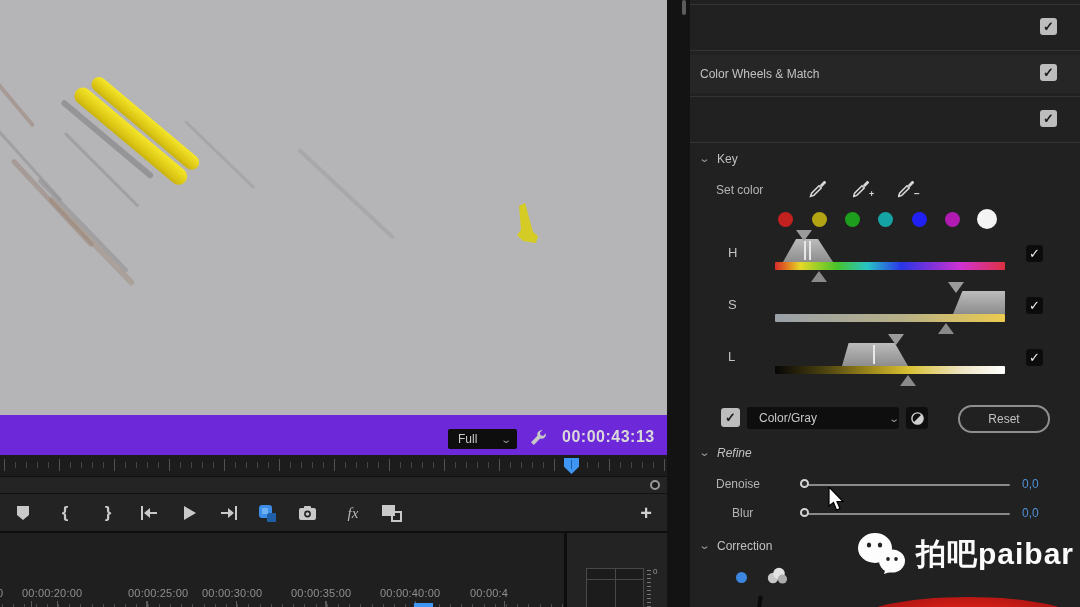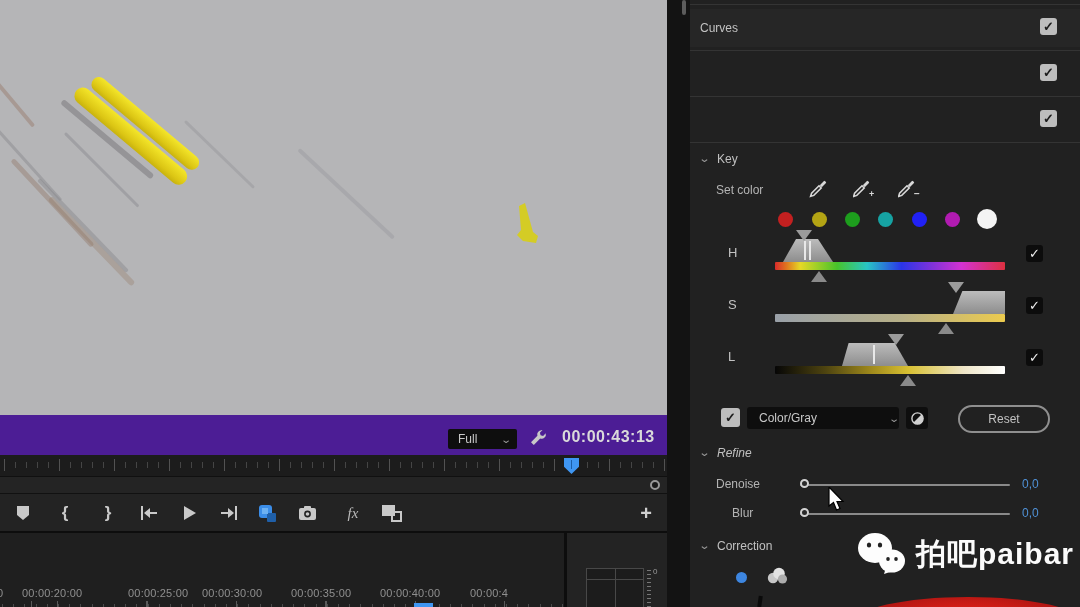--- a/index.html
+++ b/index.html
@@ -15,21 +15,21 @@
   .scribble { position:absolute; border-radius:3px; }
   .crayon-group { position:absolute; left:98px; top:74px; transform:rotate(40deg); transform-origin:0 0; }
   .crayon-stroke { border-radius:9px; background:linear-gradient(180deg,#f4e62a,#dcc614 70%,#c8b20e); }
   .cs1 { width:136px; height:15px; }
   .cs2 { width:142px; height:17px; margin-top:3px; margin-left:-6px; }
   .crayon-shadow { width:118px; height:6px; margin-top:6px; margin-left:-10px;
                    background:rgba(110,108,112,.45); border-radius:3px; }
   .yellow-mark { position:absolute; left:510px; top:202px; }
 
   
-  #monitor-bar { left:0; top:415px; width:667px; height:40px; background:#4c1d95; }
+  #monitor-bar { left:0; top:415px; width:667px; height:40px; background:#6d28d9; }
   #zoom-select { position:absolute; left:448px; top:14px; width:69px; height:20px; background:#0e0e0e;
                  border-radius:2px; display:flex; align-items:center; justify-content:space-between;
                  padding:0 7px 0 10px; font-size:12px; color:#c8c8c8; cursor:default; }
   .chev { font-size:10px; color:#9a9a9a; transform:scaleX(1.4); }
   #wrench { position:absolute; left:528px; top:13px; }
   #timecode { position:absolute; left:562px; top:13px; font-size:16px; font-weight:bold;
               color:#dadada; letter-spacing:.5px; }
 
   
   #monitor-ruler { left:0; top:455px; width:667px; height:21px; background:#1c1c1c;
@@ -252,26 +252,26 @@
     </div>
   </div>
 
   <div id="panel-gutter" class="abs">
     <div id="panel-scroll-thumb"></div>
   </div>
 
   <div id="lumetri" class="abs">
     <div class="sec-sep" style="top:4px;"></div>
 
-    <div class="sec-row" style="top:9px;">
-      <span>Curves</span>
-    </div>
     <div class="cb-light" style="left:350px;top:18px;"></div>
     <div class="sec-sep" style="top:50px;"></div>
 
+    <div class="sec-row" style="top:55px;">
+      <span>Color Wheels &amp; Match</span>
+    </div>
     <div class="cb-light" style="left:350px;top:64px;"></div>
     <div class="sec-sep" style="top:96px;"></div>
 
     <div class="cb-light" style="left:350px;top:110px;"></div>
     <div class="sec-sep" style="top:142px;"></div>
 
     <span class="sec-chevron" style="left:10px;top:152px;">⌄</span>
     <span class="lbl" style="left:27px;top:152px;">Key</span>
     <span class="lbl" style="left:26px;top:183px;color:#b4b4b4;">Set color</span>
 

